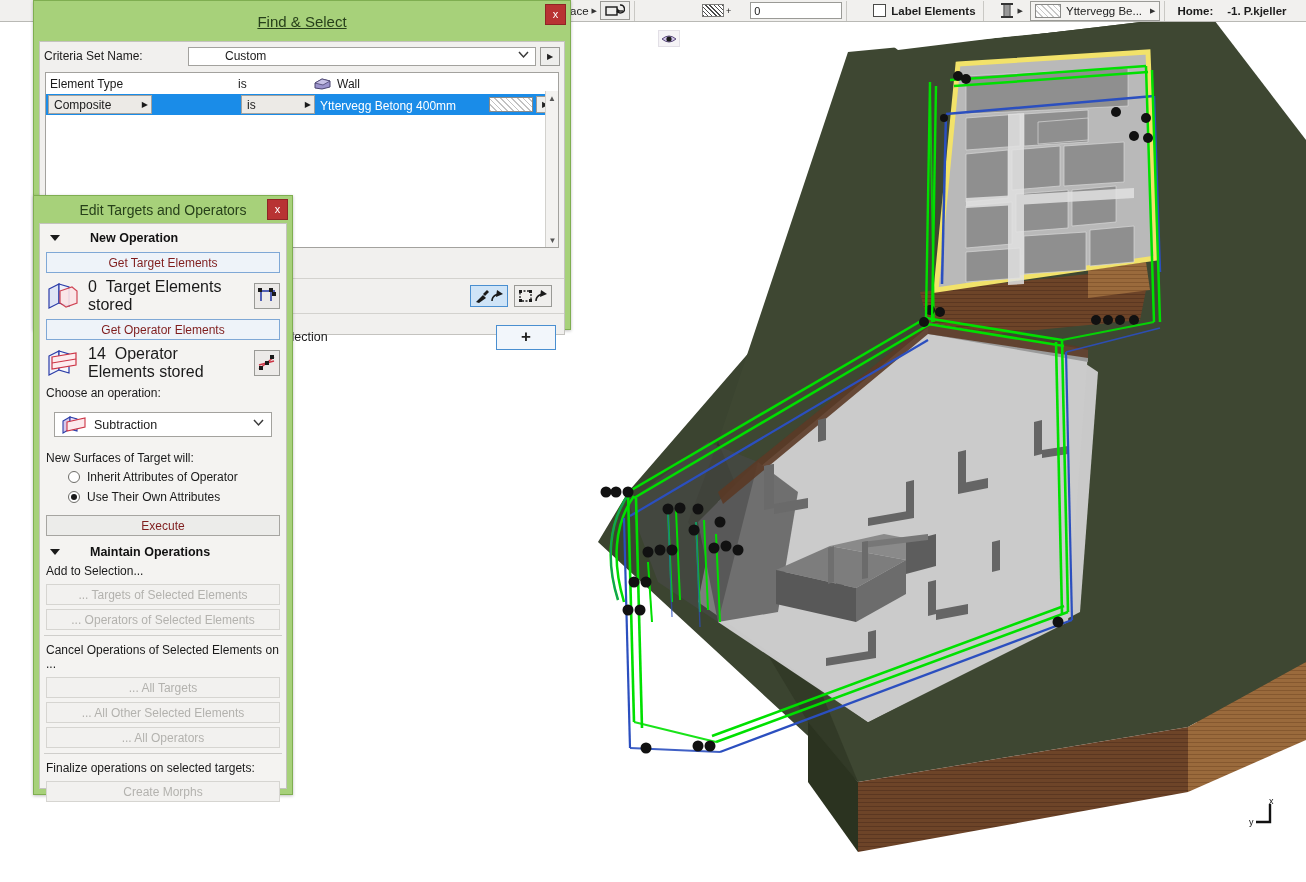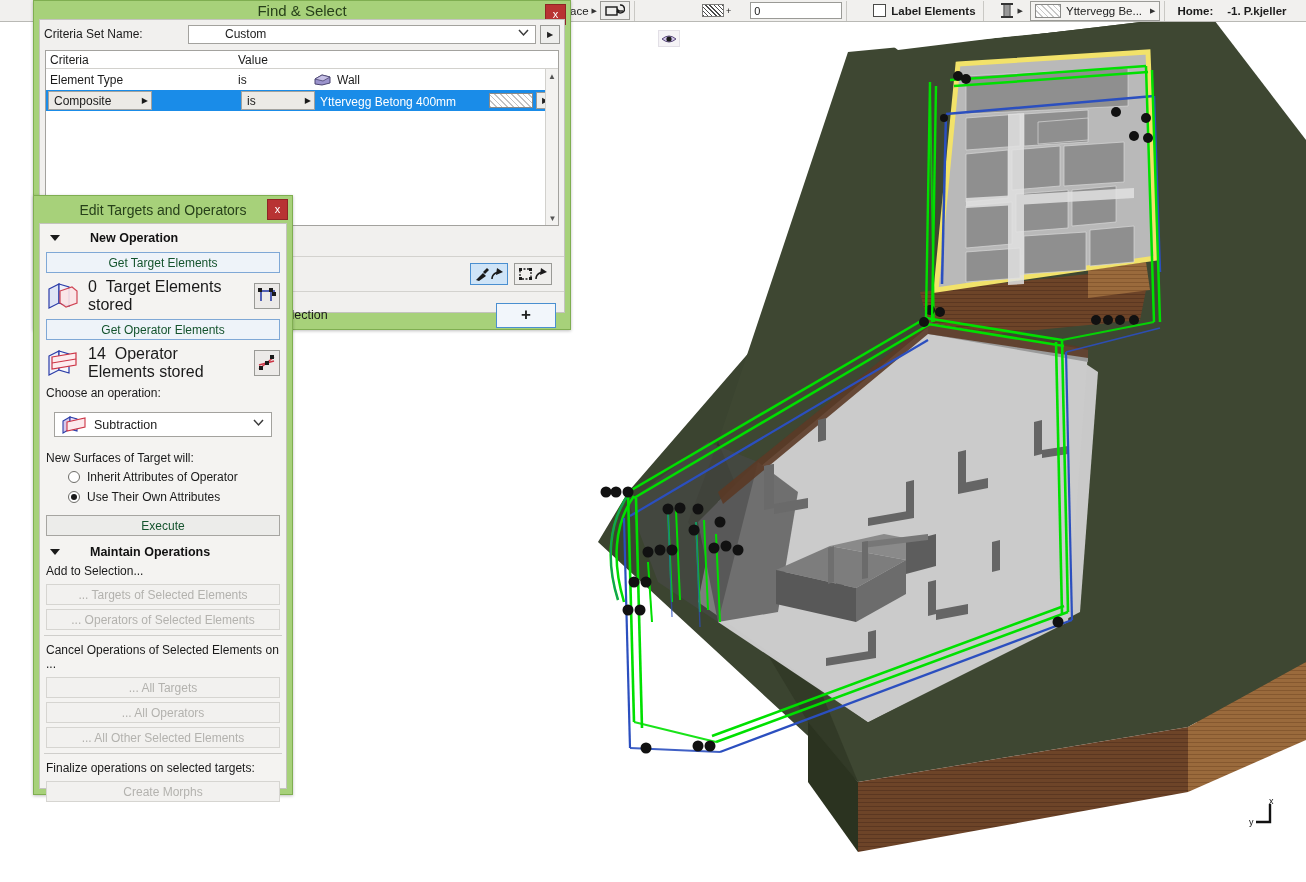--- a/index.html
+++ b/index.html
@@ -78,21 +78,21 @@
   .pal-title .ttl { font-weight: normal; }
   .pal-close {
     position:absolute; right:4px; top:3px;
     width:21px; height:21px; background:#b83333; border:1px solid #8e2525;
     color:#ffffff; font-size:11px; line-height:19px; text-align:center;
     cursor:pointer;
   }
 
   
   #findselect { left: 33px; top: 0px; width: 538px; height: 330px; }
-  #findselect .pal-title { height:18px; font-size:15px; }
+  #findselect .pal-title { height:40px; font-size:15px;text-decoration:underline; }
   #fs-body { margin:0 5px 5px 5px; background:#f1f0ee; border:1px solid #c4c3bf; height: 294px; position:relative; }
 
   .fs-row1 { display:flex; align-items:center; height:28px; padding:0 4px; gap:4px; }
   .fs-lbl { font-size:12px; width:140px; }
   .fs-select {
     flex:1; height:19px; background:#ffffff; border:1px solid #a3a29e;
     display:flex; align-items:center; padding-left:36px; font-size:12px; position:relative;
   }
   .fs-select .chev { position:absolute; right:6px; top:3px; }
   .fs-popbtn {
@@ -146,21 +146,21 @@
   
   #editop { left: 33px; top: 195px; width: 260px; height: 600px; }
   #eo-body { margin:0 5px 5px 5px; background:#f4f3f1; border:1px solid #c4c3bf; height:566px; padding:2px 4px; }
 
   .eo-section { display:flex; align-items:center; gap:6px; height:20px; padding-left:6px; margin-top:2px; }
   .eo-tri { width:0;height:0;border-left:5px solid transparent;border-right:5px solid transparent;border-top:6px solid #1a1a1a; }
   .eo-section b { font-size:12.5px; color:#111;padding-left:24px; }
 
   .eo-btn {
     height:21px; margin:4px 2px; border:1px solid #7fa8d6; background:#eef3f9;
-    display:flex; align-items:center; justify-content:center; font-size:12px; color:#14532d;
+    display:flex; align-items:center; justify-content:center; font-size:12px; color:#7f1d1d;
   }
   .eo-btn.plain { border:1px solid #a6a5a1; background:#ececea; }
   .eo-btn.disabled { border:1px solid #d6d5d1; background:#f2f1ef; color:#b3b2ae; }
 
   .eo-stored { display:flex; align-items:center; height:38px; gap:8px; padding:0 2px; }
   .eo-stored .txt { flex:1; font-size:16px; }
   .eo-stored .cnt { font-weight:normal; }
   .eo-sqbtn { width:26px; height:26px; border:1px solid #9a9a96; background:#eceae8;
      display:flex; align-items:center; justify-content:center; }
 
@@ -488,25 +488,20 @@
           <svg class="chev" width="11" height="8" viewBox="0 0 11 8">
             <path d="M1,1 L5.5,6 L10,1" stroke="#3a3a3a" stroke-width="1.5" fill="none"></path>
             </svg>
         </div>
         <div class="fs-popbtn">
           <span style="font-size:8px;color:#222;">▶</span>
         </div>
       </div>
 
       <div class="fs-table">
-        <div class="fs-thead">
-          <span class="fs-th c1">Criteria</span>
-          <span class="fs-th" style="width:0px;"></span>
-          <span class="fs-th">Value</span>
-        </div>
 
         <div class="fs-tr">
           <span class="fs-td c1">Element Type</span>
           <span class="fs-td c2">is</span>
           <span class="fs-td c3">
             <svg width="17" height="14" viewBox="0 0 17 14">
               <polygon points="1,6 8,2 16,4 16,10 8,12 1,11" fill="#9b93cc" stroke="#4a4470" stroke-width="1"></polygon>
               <polygon points="1,6 8,2 16,4 9,8" fill="#c6c0e6" stroke="#4a4470" stroke-width="0.8"></polygon>
             </svg>
             <span>Wall</span>
@@ -669,22 +664,22 @@
         <b>Maintain Operations</b>
       </div>
 
       <div class="eo-sub">Add to Selection...</div>
       <div class="eo-btn disabled">... Targets of Selected Elements</div>
       <div class="eo-btn disabled">... Operators of Selected Elements</div>
 
       <div class="eo-hr"></div>
       <div class="eo-sub">Cancel Operations of Selected Elements on ...</div>
       <div class="eo-btn disabled">... All Targets</div>
+      <div class="eo-btn disabled">... All Other Selected Elements</div>
       <div class="eo-btn disabled">... All Operators</div>
-      <div class="eo-btn disabled">... All Other Selected Elements</div>
 
       <div class="eo-hr"></div>
       <div class="eo-sub" style="font-weight:normal;">Finalize operations on selected targets:</div>
       <div class="eo-btn disabled">Create Morphs</div>
     </div>
   </div>
 
 </div>
 
 </body></html>

